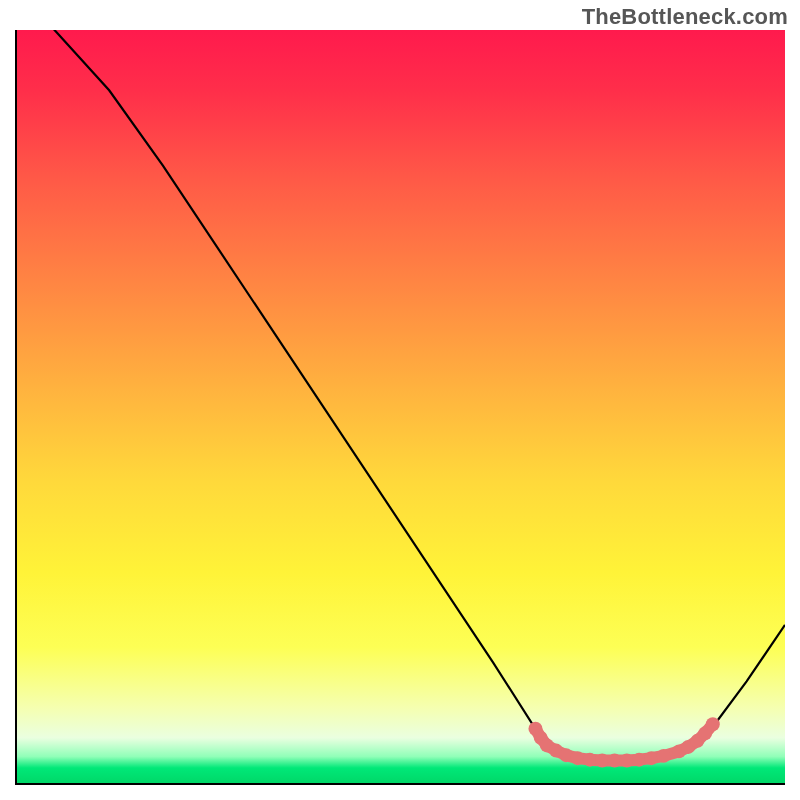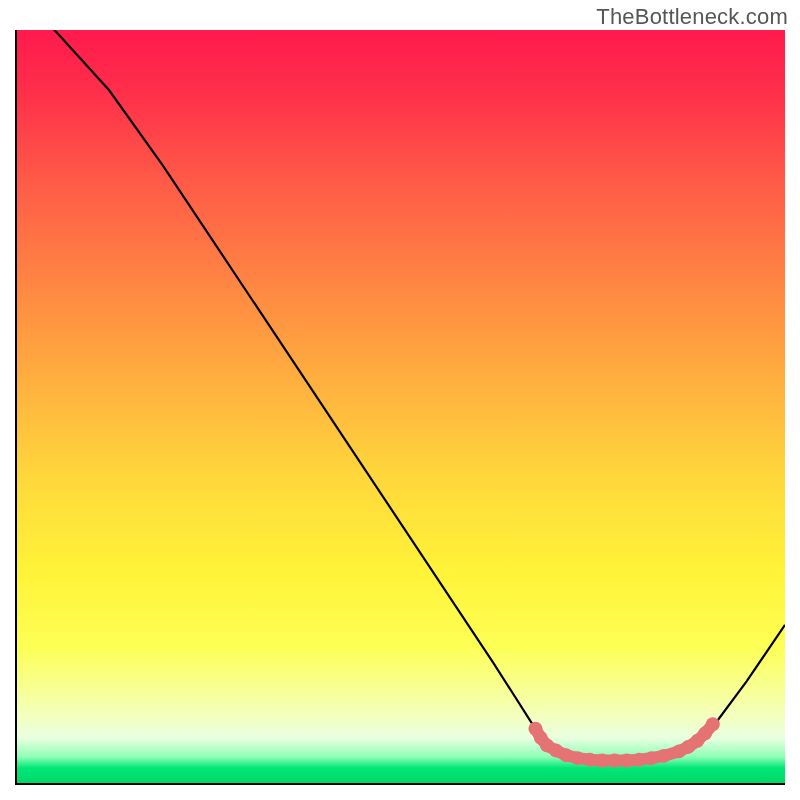--- a/index.html
+++ b/index.html
@@ -44,21 +44,21 @@
     left: 0; top: 0;
     width: 100%;
     height: 100%;
   }
   .watermark {
     position: absolute;
     top: 4px;
     right: 12px;
     font-family: Arial, Helvetica, sans-serif;
     font-size: 22px;
-    font-weight: normal;
+    font-weight: bold;
     color: #565656;
     letter-spacing: 0.2px;
   }
 </style>
 </head>
 <body>
 
 <div class="chart-container">
   <div class="watermark">TheBottleneck.com</div>
   <div class="plot-area">

